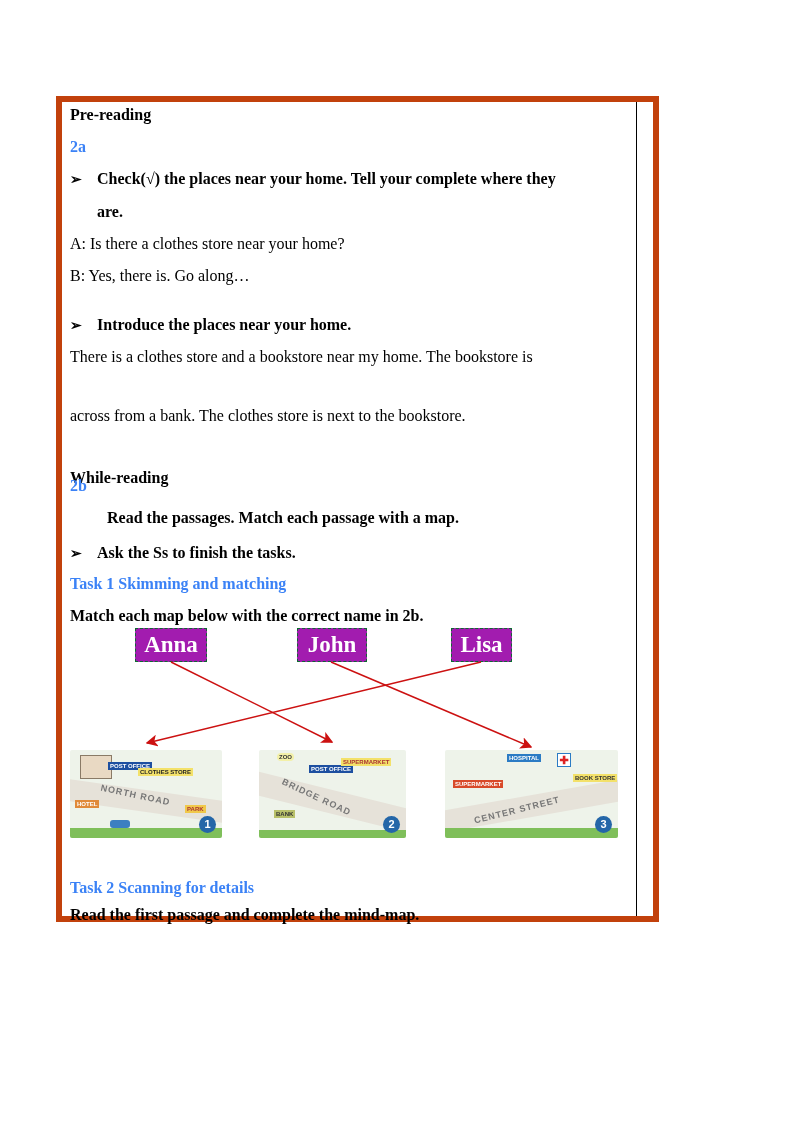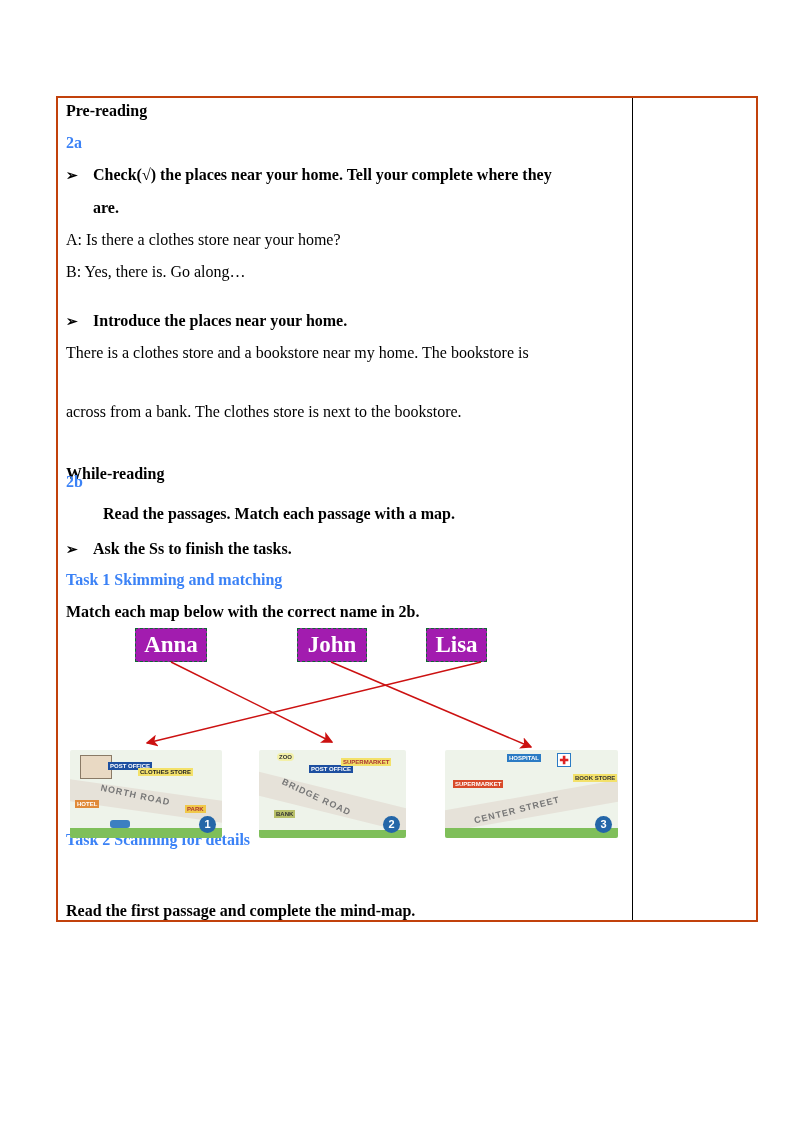--- a/index.html
+++ b/index.html
@@ -1,17 +1,17 @@
 <!DOCTYPE html>
 <html><head>
 <meta charset="utf-8">
 <style>
   html, body { margin:0; padding:0; background:#ffffff; }
   body { width:794px; height:1123px; position:relative; font-family:"Liberation Serif", serif; color:#000; }
-  .tbl { position:absolute; left:56px; top:96px; width:702px; height:826px; border:2px solid #c2410c; box-sizing:border-box; }
+  .tbl { position:absolute; left:56px; top:96px; width:603px; height:826px; border:6px solid #c2410c; box-sizing:border-box; }
   .divider { position:absolute; left:574px; top:0; bottom:0; width:0; border-left:1px solid #000; }
   .cell { position:absolute; left:8px; top:0; width:560px; }
   .line { position:absolute; left:0; font-size:16px; white-space:nowrap; line-height:20px; }
   .b { font-weight:bold; }
   .red { color:#3b82f6; font-weight:bold; }
   .bullet { display:inline-block; width:27px; font-size:14px; }
   .name-box { position:absolute; height:34px; background:#a21caf; border:1px dashed #0c6b30; box-sizing:border-box; color:#fff; font-weight:bold; font-size:23px; text-align:center; line-height:32px; }
   .map { position:absolute; height:88px; border-radius:2px; overflow:hidden; }
   .map-num { position:absolute; right:6px; bottom:5px; width:17px; height:17px; border-radius:50%; background:#2466a8; color:#fff; font-family:"Liberation Sans", sans-serif; font-size:11px; font-weight:bold; text-align:center; line-height:17px; }
   .street { position:absolute; font-family:"Liberation Sans", sans-serif; font-size:9px; color:#777; font-weight:bold; letter-spacing:1px; }
@@ -41,28 +41,28 @@
 
     <div class="line b" style="top:342px;margin-top:24px;">While-reading</div>
     <div class="line red" style="top:374px;">2b</div>
     <div class="line b" style="top:406px; left:37px;">Read the passages. Match each passage with a map.</div>
     <div class="line b" style="top:441px;">
       <span class="bullet">➢</span><span>Ask the Ss to finish the tasks.</span>
     </div>
     <div class="line red" style="top:472px;">Task 1 Skimming and matching</div>
     <div class="line b" style="top:504px;">Match each map below with the correct name in 2b.</div>
 
-    <div class="line red" style="top:732px;">Task 2 Scanning for details</div>
+    <div class="line red" style="top:776px;">Task 2 Scanning for details</div>
     <div class="line b" style="top:803px;">Read the first passage and complete the mind-map.</div>
   </div>
 </div>
 
 <div class="name-box" style="left:135px; top:628px; width:72px;">Anna</div>
 <div class="name-box" style="left:297px; top:628px; width:70px;">John</div>
-<div class="name-box" style="left:426px; top:628px; width:61px;">Lisa</div>
+<div class="name-box" style="left:451px; top:628px; width:61px;">Lisa</div>
 
 <svg class="arrows" width="794" height="1123">
   <defs>
     <marker id="ah" markerWidth="8" markerHeight="8" refX="7" refY="4" orient="auto">
       <path d="M0,0 L8,4 L0,8 L2,4 Z" fill="#cc1111"></path>
     </marker>
   </defs>
   <line x1="171" y1="662" x2="332" y2="742" stroke="#cc1111" stroke-width="1.5" marker-end="url(#ah)"></line>
   <line x1="331" y1="662" x2="531" y2="747" stroke="#cc1111" stroke-width="1.5" marker-end="url(#ah)"></line>
   <line x1="481" y1="662" x2="147" y2="743" stroke="#cc1111" stroke-width="1.5" marker-end="url(#ah)"></line>

